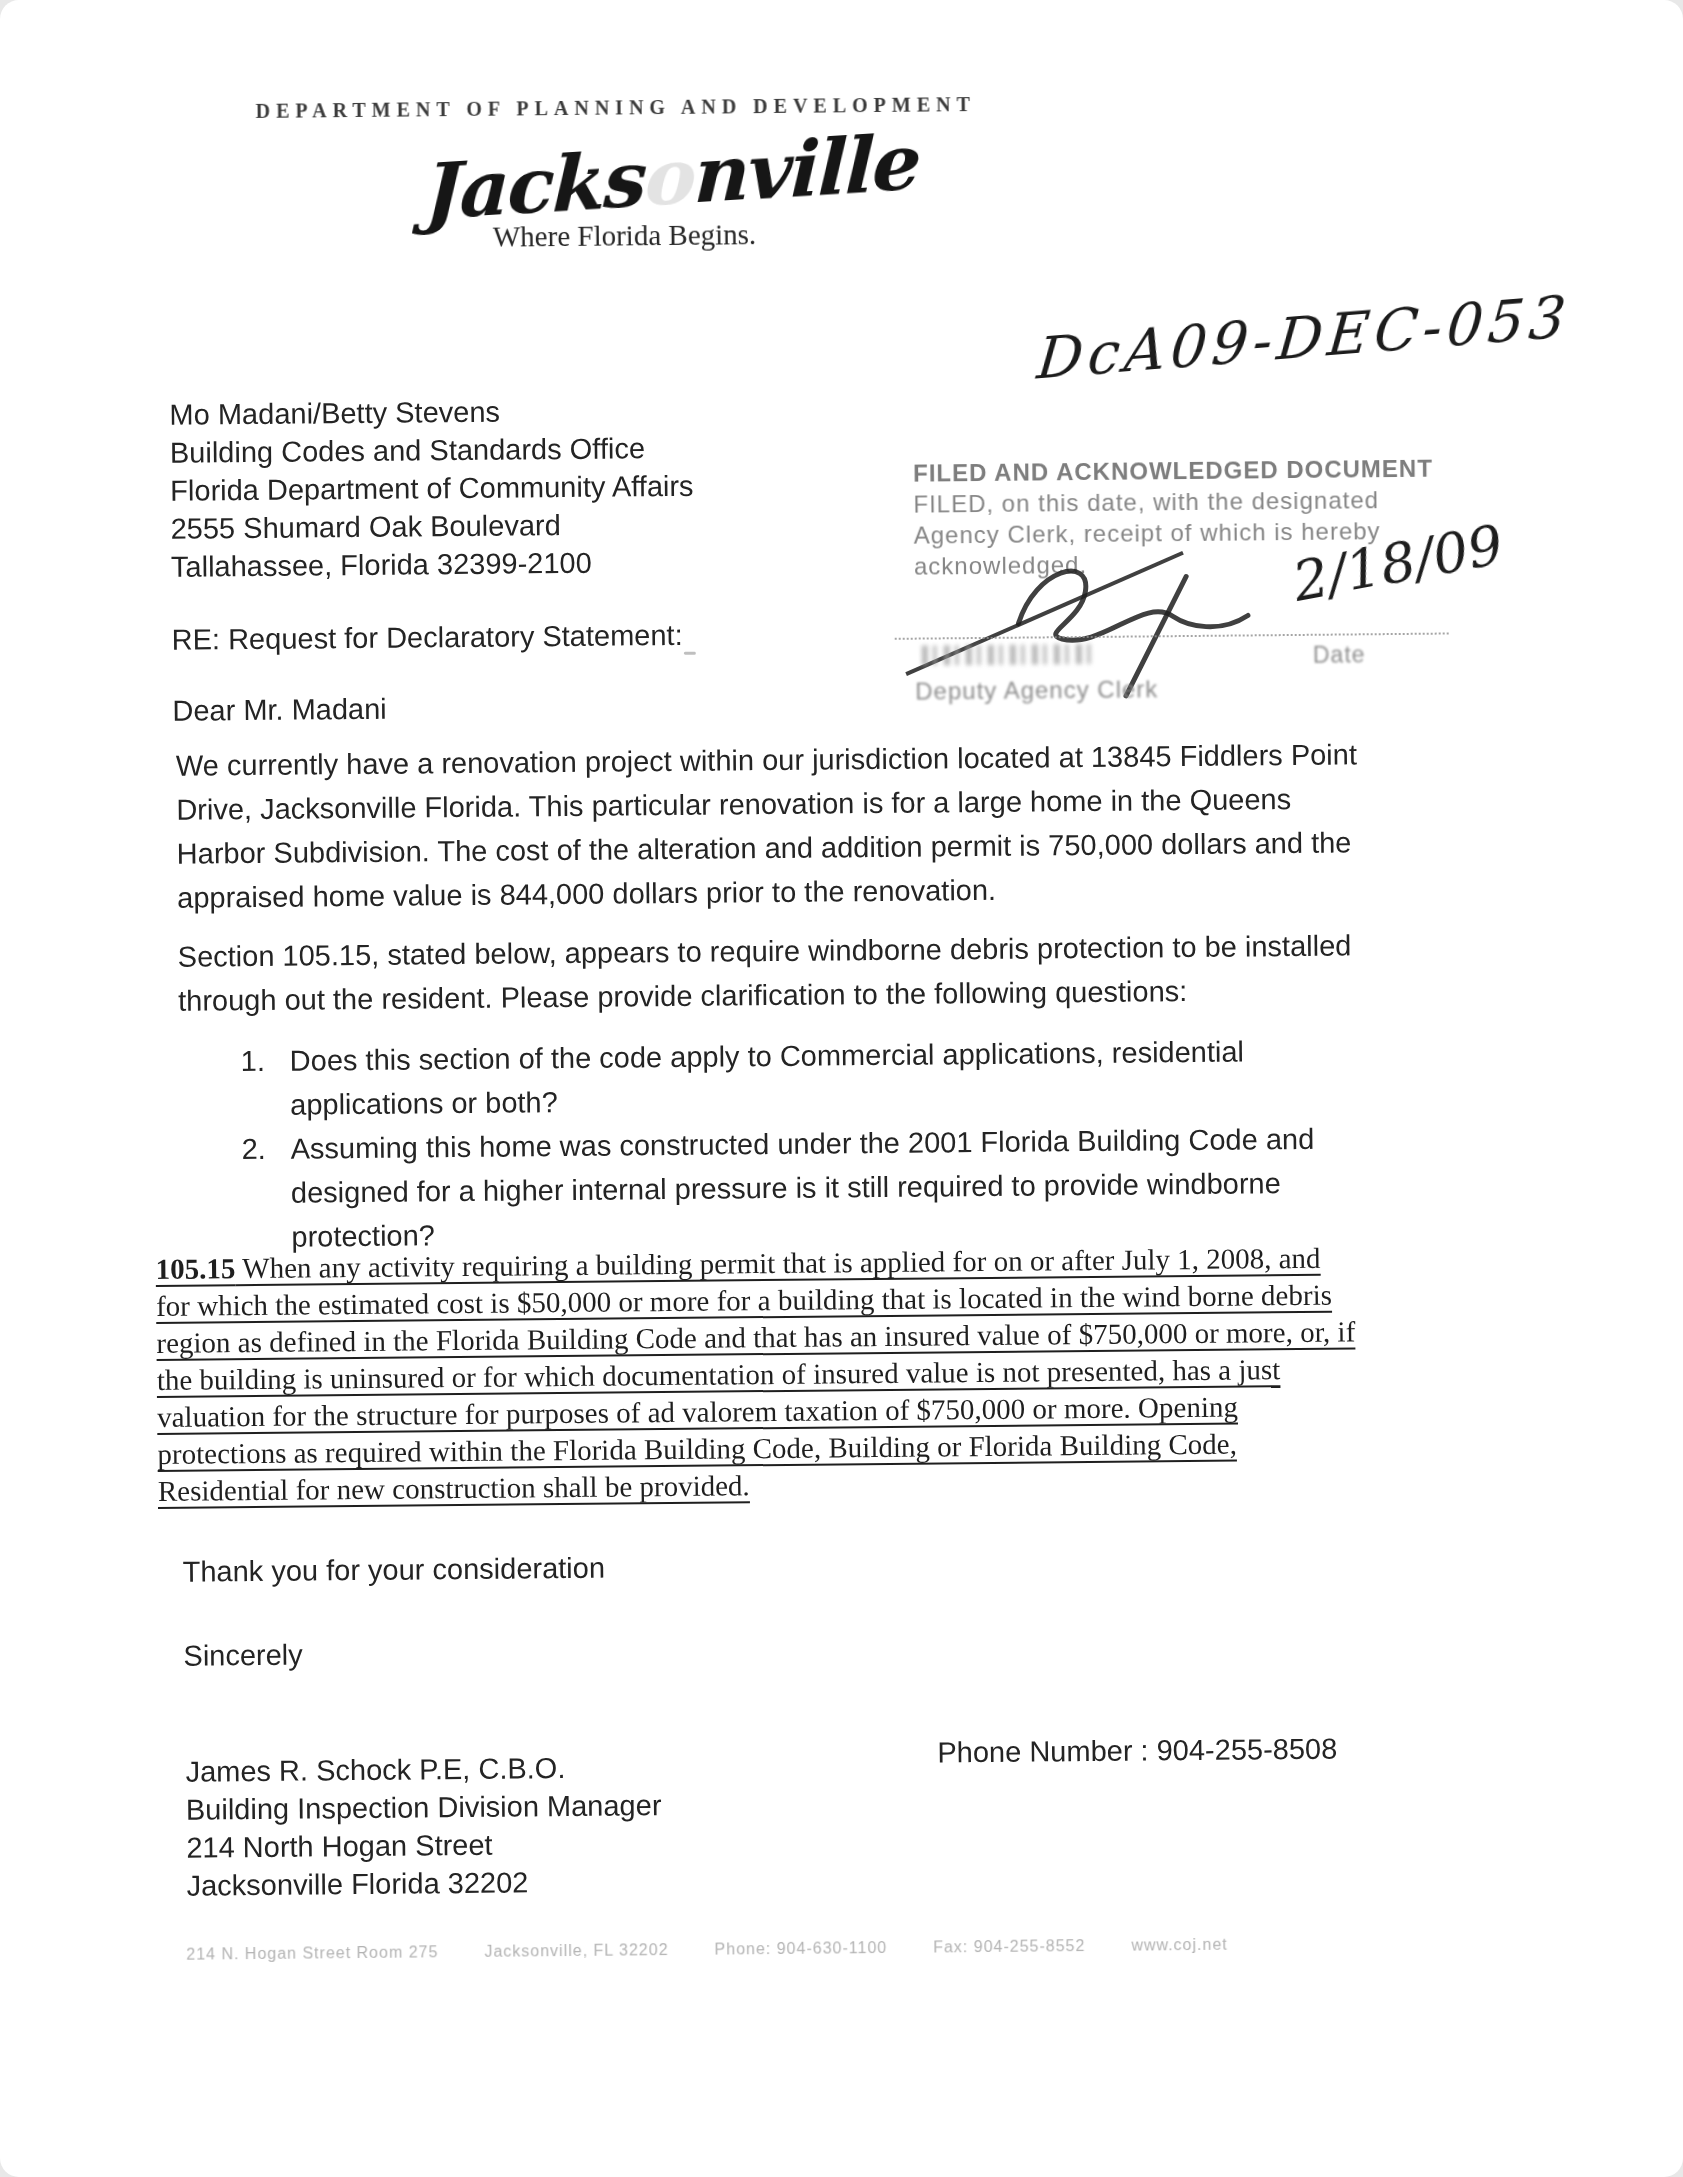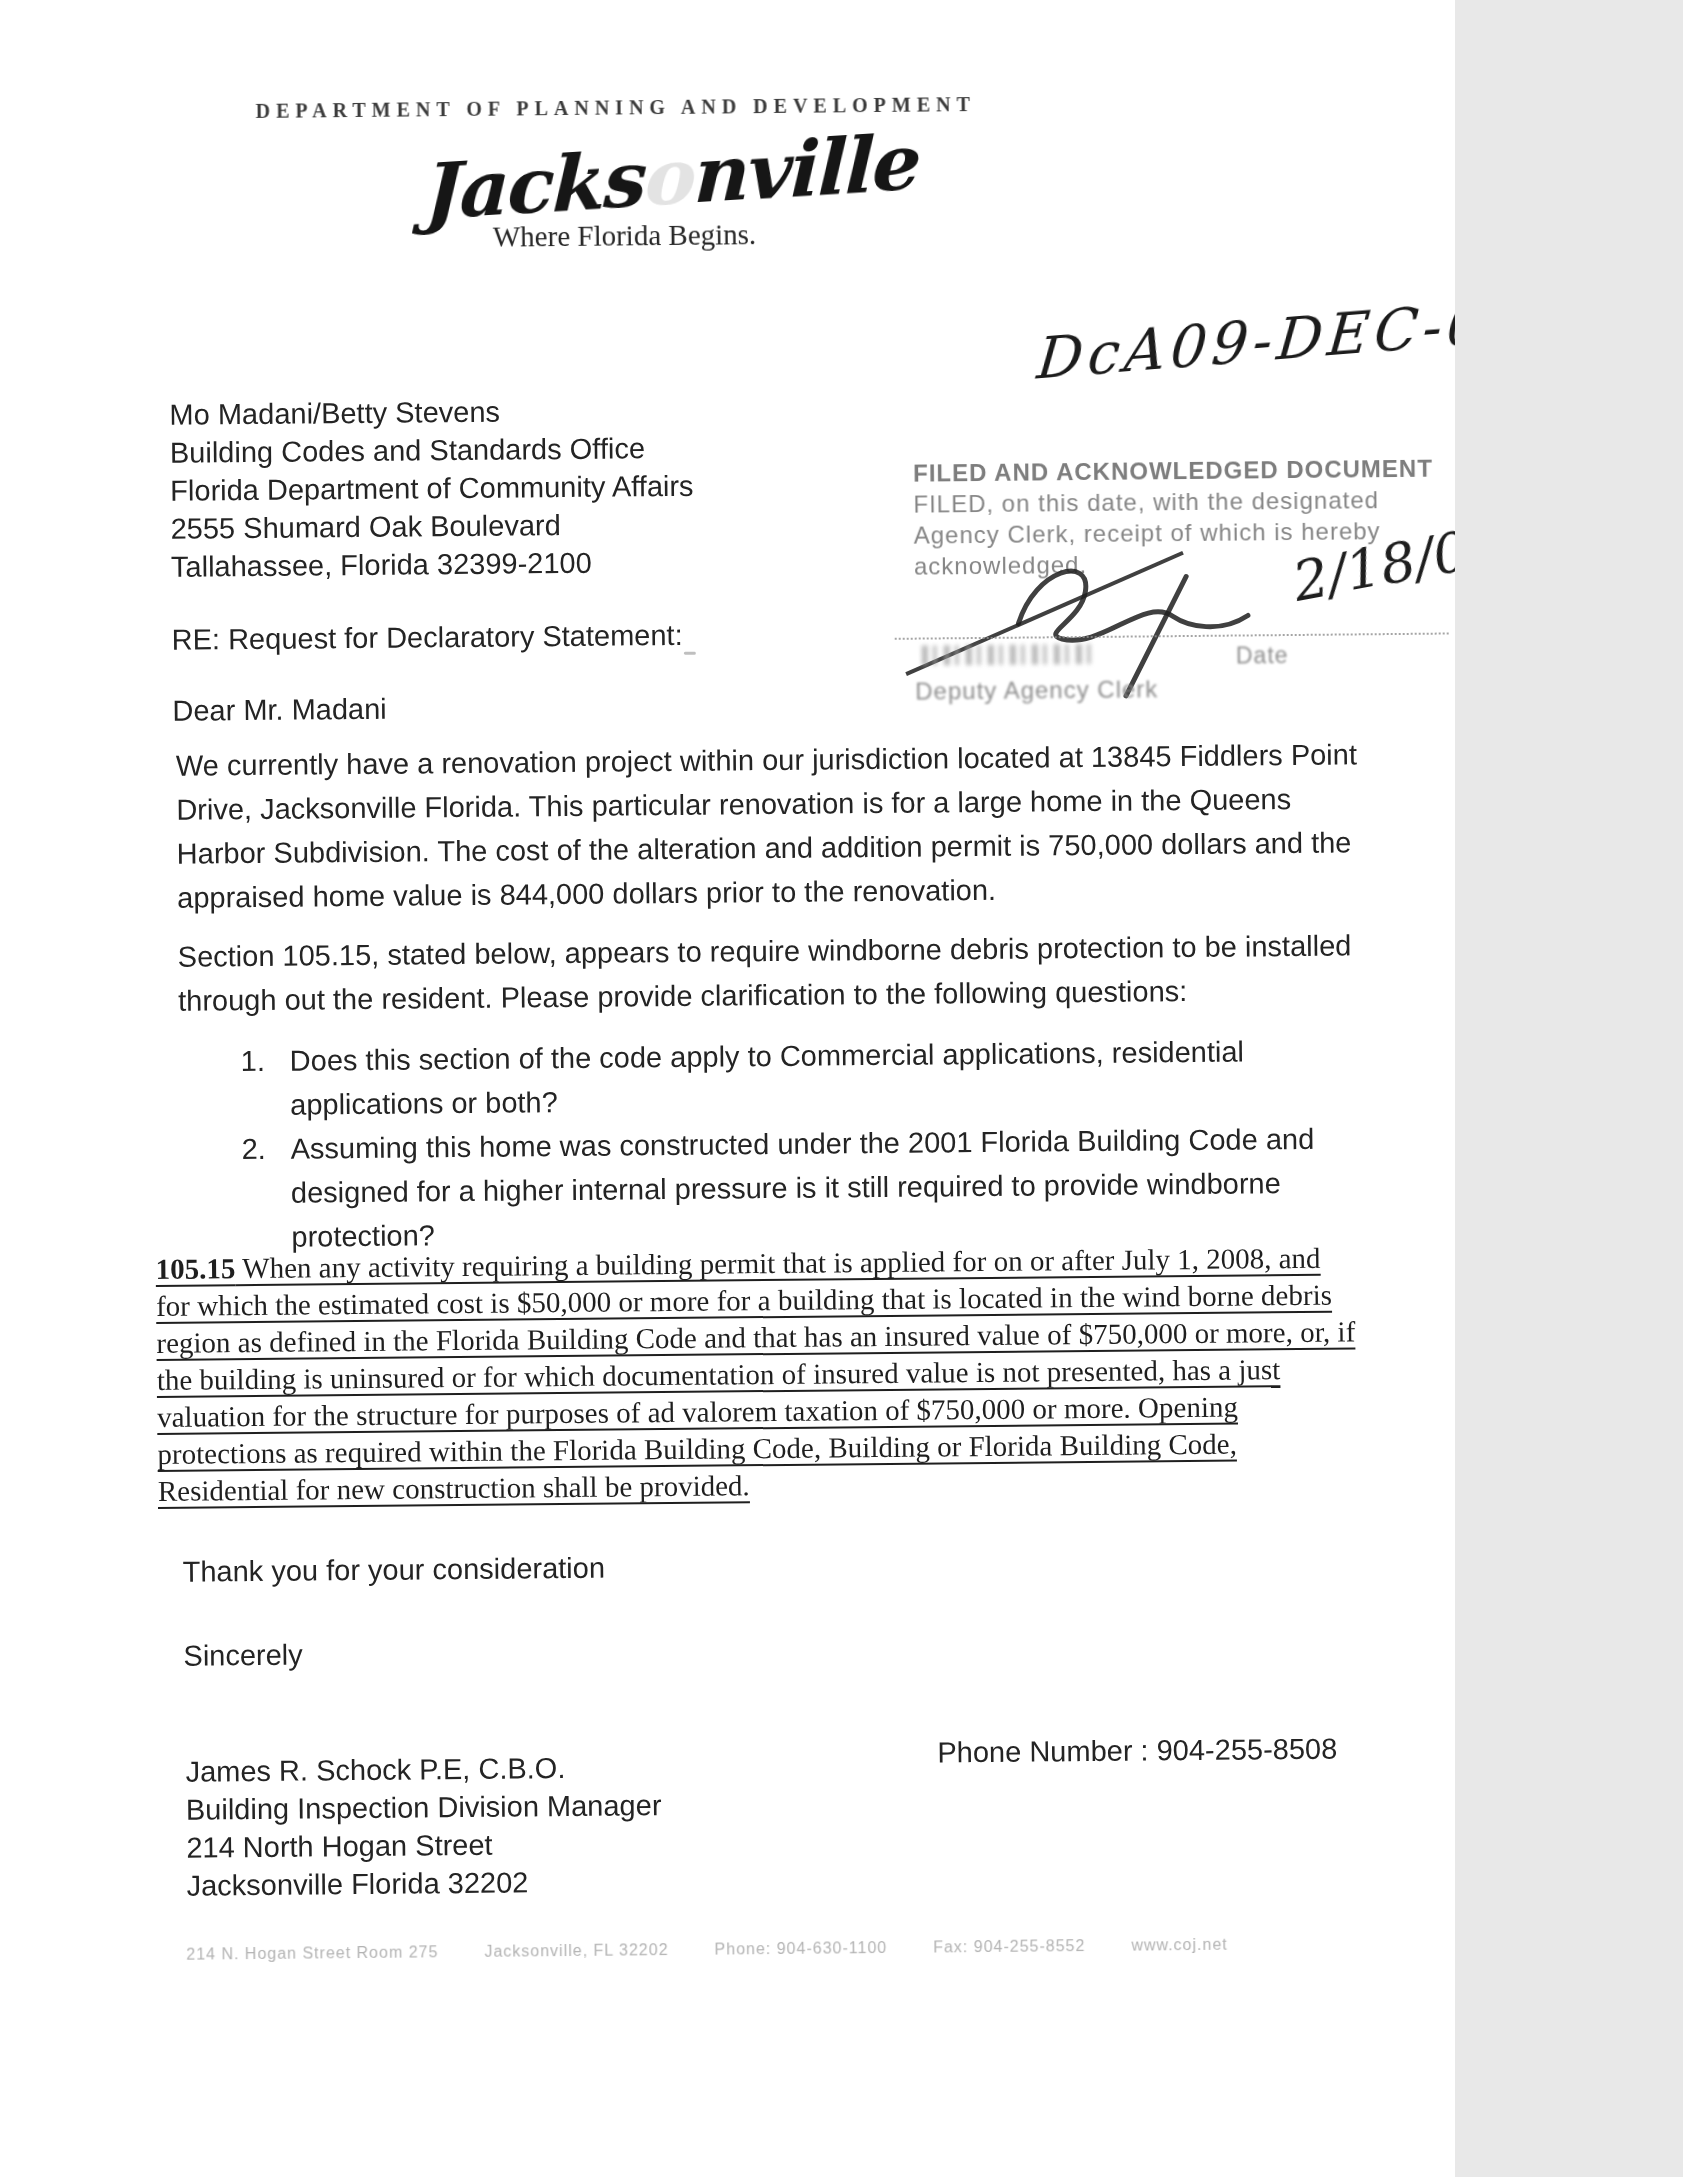--- a/index.html
+++ b/index.html
@@ -1,22 +1,23 @@
 <!DOCTYPE html>
 <html><head>
 <meta charset="utf-8">
 <style>
   html,body{margin:0;padding:0;background:#e8e8e8;}
   #page{
     position:relative;
-    width:1455px;height:2177px;
+    width:1683px;height:2177px;
     background:#ffffff;
     overflow:hidden;
     font-family:"Liberation Sans",sans-serif;
     color:#222;
+    border-radius:19px;
   }
   #sheet{
     position:absolute;left:0;top:0;width:1683px;height:2177px;
     transform:rotate(-0.55deg);
     transform-origin:149px 1089px;
   }
   .abs{position:absolute;white-space:nowrap;}
 
   
   .dept{
@@ -72,21 +73,21 @@
   .sig-line{
     left:899px;top:645px;width:554px;height:0;
     border-top:2px dotted #8f8f8f;opacity:.8;
   }
   .stamp-name-smudge{
     left:926px;top:653px;width:173px;height:20px;
     background:repeating-linear-gradient(90deg,#9a9a9a 0 6px,transparent 6px 11px,#a8a8a8 11px 15px,transparent 15px 22px);
     filter:blur(2px);opacity:.7;
   }
   .stamp-date-label{
-    left:1240px;top:653px;font-size:23px;color:#8d8d8d;
+    left:1317px;top:653px;font-size:23px;color:#8d8d8d;
     letter-spacing:1px;filter:blur(0.8px);
   }
   .stamp-title{
     left:919px;top:685px;font-size:24px;color:#8d8d8d;
     letter-spacing:1px;filter:blur(0.9px);
   }
   .hand-date{
     left:1297px;top:543px;
     font-family:"DejaVu Serif",serif;font-style:italic;
     font-size:55px;color:#1e1e1e;

